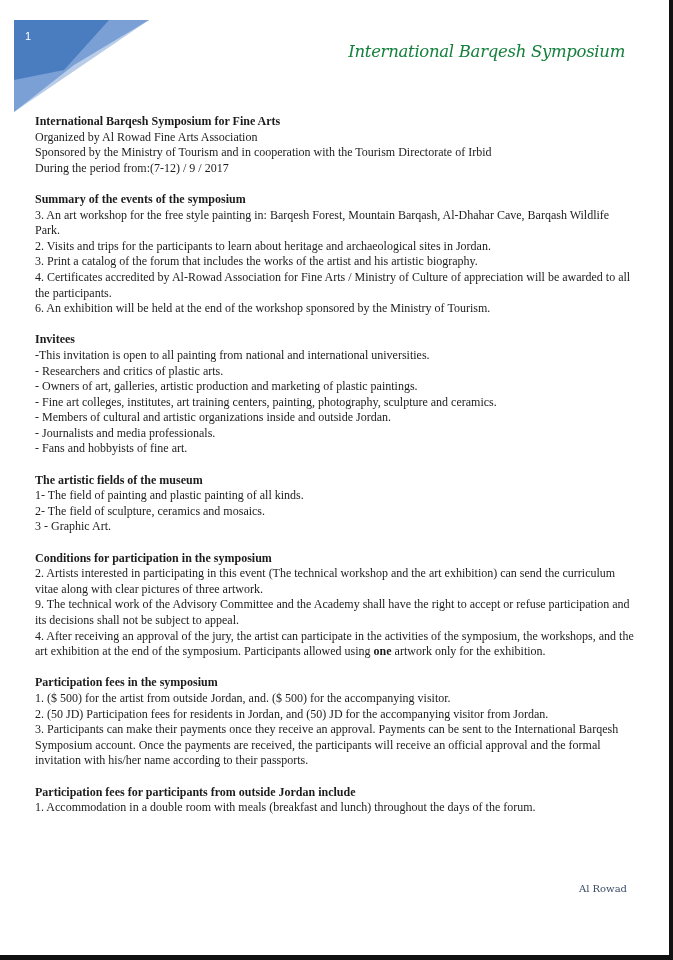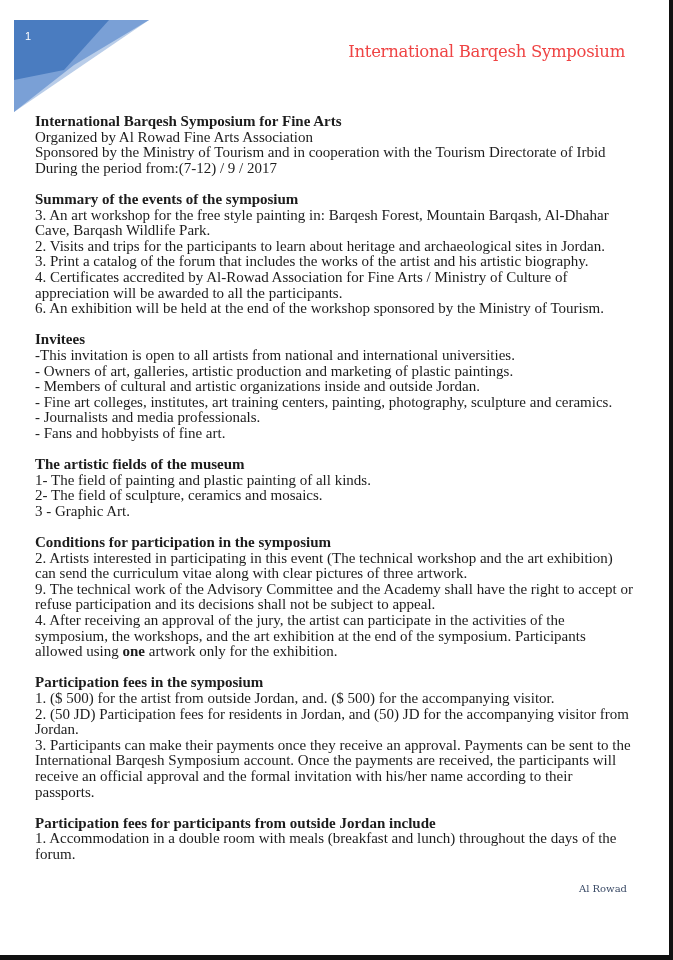--- a/index.html
+++ b/index.html
@@ -39,28 +39,29 @@
       font-size: 11px;
       color: #ffffff;
     }
     .header-title {
       position: absolute;
       right: 44px;
       top: 42px;
       font-family: "DejaVu Serif", serif;
       font-size: 16.5px;
       letter-spacing: -0.3px;
-      color: #ef4444;
+      color: #15803d;
+      font-style: italic;
     }
     .content {
       position: absolute;
       left: 35px;
       top: 114px;
       width: 600px;
-      font-size: 15px;
+      font-size: 12px;
       line-height: 15.6px;
     }
     .content p {
       margin: 0;
     }
     .h {
       font-weight: bold;
     }
     .section {
       margin-bottom: 15.6px;
@@ -102,24 +103,25 @@
       <p class="h">Summary of the events of the symposium</p>
       <p>3. An art workshop for the free style painting in: Barqesh Forest, Mountain Barqash, Al-Dhahar Cave, Barqash Wildlife Park.</p>
       <p>2. Visits and trips for the participants to learn about heritage and archaeological sites in Jordan.</p>
       <p>3. Print a catalog of the forum that includes the works of the artist and his artistic biography.</p>
       <p>4. Certificates accredited by Al-Rowad Association for Fine Arts / Ministry of Culture of appreciation will be awarded to all the participants.</p>
       <p>6. An exhibition will be held at the end of the workshop sponsored by the Ministry of Tourism.</p>
     </div>
 
     <div class="section">
       <p class="h">Invitees</p>
-      <p>-This invitation is open to all artists from national and international universities.</p>
+      <p>-This invitation is open to all painting from national and international universities.</p>
+      <p>- Researchers and critics of plastic arts.</p>
       <p>- Owners of art, galleries, artistic production and marketing of plastic paintings.</p>
+      <p>- Fine art colleges, institutes, art training centers, painting, photography, sculpture and ceramics.</p>
       <p>- Members of cultural and artistic organizations inside and outside Jordan.</p>
-      <p>- Fine art colleges, institutes, art training centers, painting, photography, sculpture and ceramics.</p>
       <p>- Journalists and media professionals.</p>
       <p>- Fans and hobbyists of fine art.</p>
     </div>
 
     <div class="section">
       <p class="h">The artistic fields of the museum</p>
       <p>1- The field of painting and plastic painting of all kinds.</p>
       <p>2- The field of sculpture, ceramics and mosaics.</p>
       <p>3 - Graphic Art.</p>
     </div>

